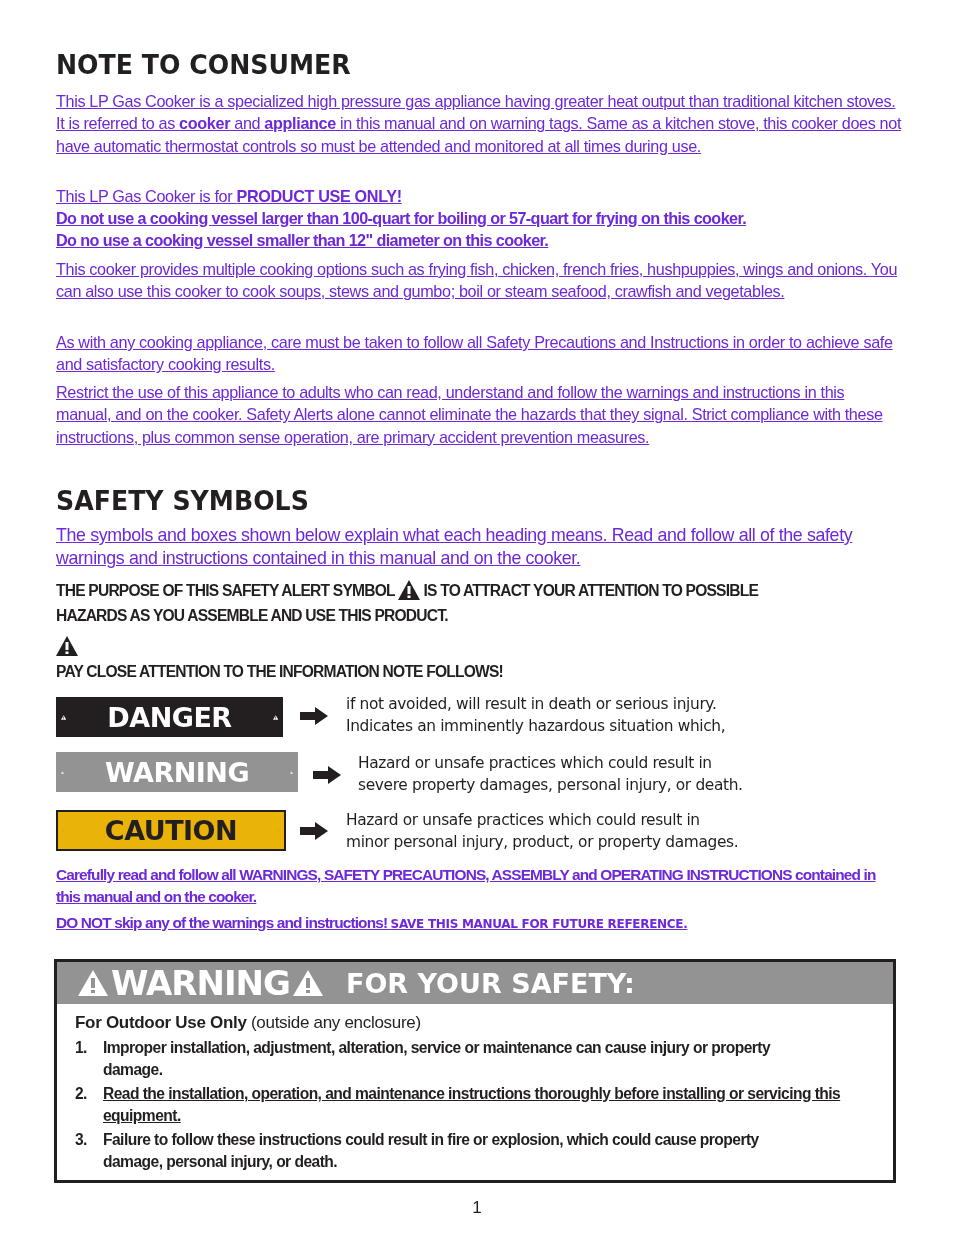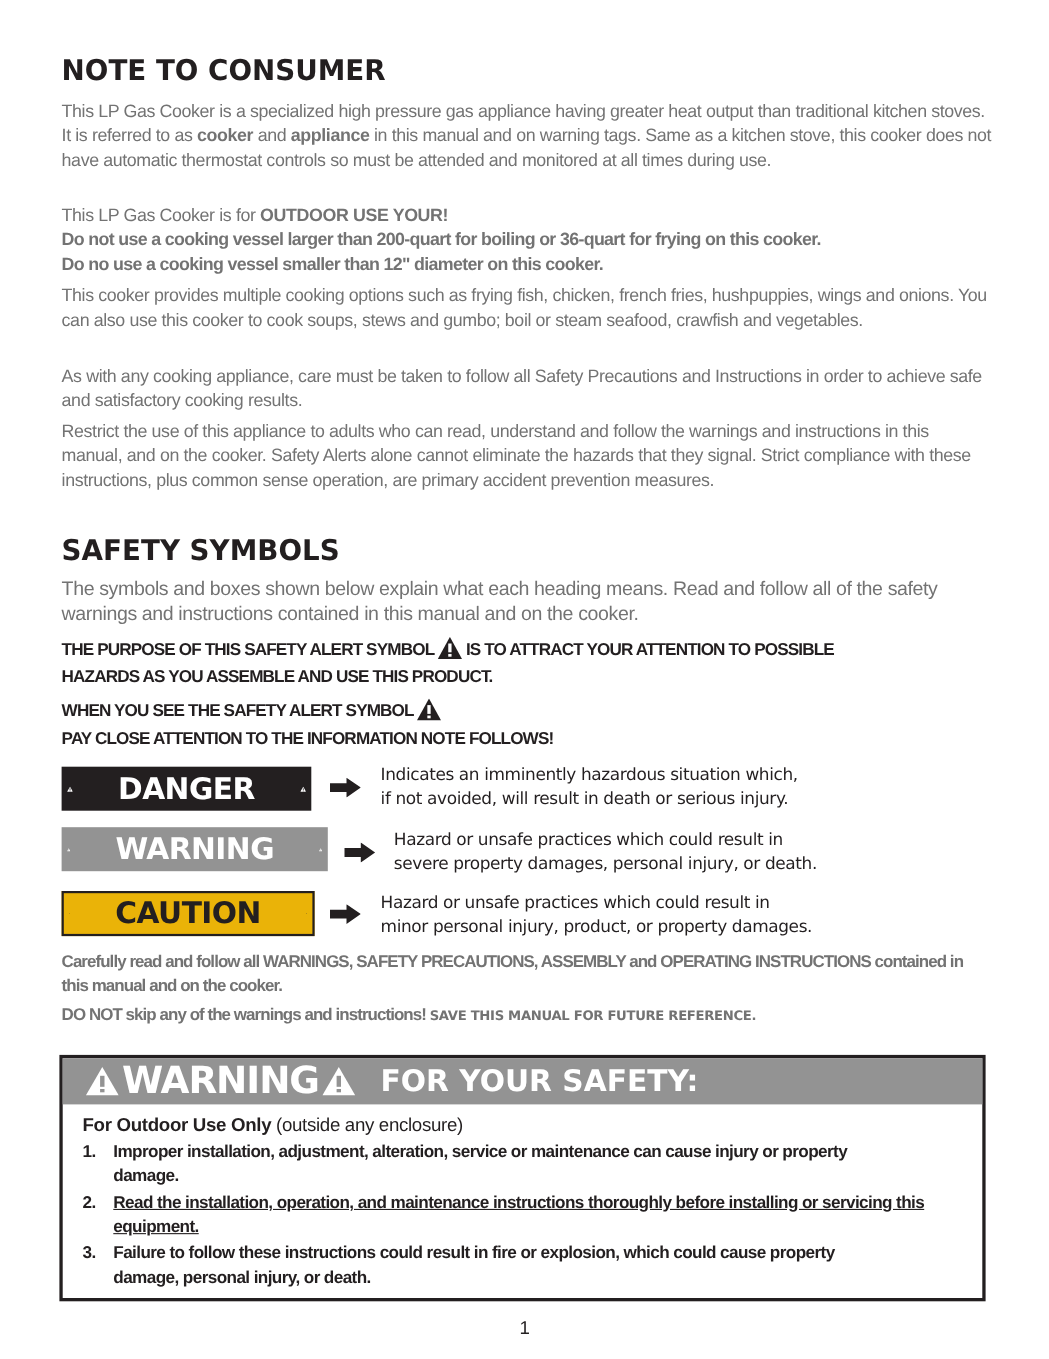--- a/index.html
+++ b/index.html
@@ -2,22 +2,22 @@
 <html><head>
 <meta charset="utf-8">
 <style>
   html, body { margin: 0; padding: 0; background: #ffffff; }
   body { width: 954px; height: 1235px; position: relative; overflow: hidden;
          font-family: "Liberation Sans", sans-serif; color: #231f20; }
   .page { position: absolute; left: 56px; top: 0; width: 844px; }
 
   .h1 { position: absolute; left: 0; font-family: "DejaVu Sans", sans-serif; font-weight: bold;
         font-size: 26px; letter-spacing: 0px; color: #231f20; transform: scaleX(0.97); transform-origin: left center; }
-  .p { position: absolute; left: 0; width: 846px; font-size: 16.2px; line-height: 22.4px; color: #737373;
-       letter-spacing: -0.35px; }
+  .p { position: absolute; left: 0; width: 846px; font-size: 16.2px; line-height: 22.4px; color: #6d28d9;
+       letter-spacing: -0.35px; text-decoration: underline; }
   .p b { font-weight: bold; }
   .bold { font-weight: bold; letter-spacing: -0.6px; }
   .caps { position: absolute; left: 0; font-size: 15.6px; line-height: 25px; font-weight: bold;
           letter-spacing: -0.8px; color: #231f20; }
   .tri { display: inline-block; vertical-align: -4px; }
 
   .label-box { position: absolute; left: 0; height: 40px; display: flex; align-items: center; justify-content: center;
                font-family: "DejaVu Sans", sans-serif; font-weight: bold; font-size: 27px; letter-spacing: -0.5px; box-sizing: border-box; gap: 36px; }
   .label-danger { top: 697px; width: 227px; background: #231f20; color: #ffffff; }
   .label-warning { top: 752px; width: 242px; background: #939393; color: #ffffff; }
@@ -45,43 +45,42 @@
 </style>
 </head>
 <body>
 
 <div class="page">
 
   <div class="h1" style="top:50px;">NOTE TO CONSUMER</div>
 
   <div class="p" style="top:90px;"><span>This LP Gas Cooker is a specialized high pressure gas appliance having greater heat output than traditional kitchen stoves. It is referred to as </span><b>cooker</b><span> and </span><b>appliance</b><span> in this manual and on warning tags.  Same as a kitchen stove, this cooker does not have automatic thermostat controls so must be attended and monitored at all times during use.</span></div>
 
-  <div class="p" style="top:185px;"><span>This LP Gas Cooker is for </span><b>OUTDOOR USE YOUR!</b></div>
-  <div class="p bold" style="top:207px;">Do not use a cooking vessel larger than 200-quart for boiling or 36-quart for frying on this cooker.</div>
+  <div class="p" style="top:185px;"><span>This LP Gas Cooker is for </span><b>PRODUCT USE ONLY!</b></div>
+  <div class="p bold" style="top:207px;">Do not use a cooking vessel larger than 100-quart for boiling or 57-quart for frying on this cooker.</div>
   <div class="p bold" style="top:229px;">Do no use a cooking vessel smaller than 12" diameter on this cooker.</div>
 
   <div class="p" style="top:258px;">This cooker provides multiple cooking options such as frying fish, chicken, french fries, hushpuppies, wings and onions. You can also use this cooker to cook soups, stews and gumbo; boil or steam seafood, crawfish and vegetables.</div>
   <div class="p" style="top:331px;">As with any cooking appliance, care must be taken to follow all Safety Precautions and Instructions in order to achieve safe and satisfactory cooking results.</div>
   <div class="p" style="top:381px;">Restrict the use of this appliance to adults who can read, understand and follow the warnings and instructions in this manual, and on the cooker. Safety Alerts alone cannot eliminate the hazards that they signal. Strict compliance with these instructions, plus common sense operation, are primary accident prevention measures.</div>
 
   <div class="h1" style="top:486px;">SAFETY SYMBOLS</div>
   <div class="p" style="top:524px; font-size:17.8px; line-height:23px; width:840px;">The symbols and boxes shown below explain what each heading means. Read and follow all of the safety warnings and instructions contained in this manual and on the cooker.</div>
 
   <div class="caps" style="top:578px;">
     <span>THE PURPOSE OF THIS SAFETY ALERT SYMBOL</span>
     <svg class="tri" width="22" height="20" viewBox="0 0 22 20">
         <polygon points="11,0 22,20 0,20" fill="#231f20"></polygon>
         <rect x="9.5" y="6" width="3" height="8" fill="#fff"></rect>
         <rect x="9.5" y="15.5" width="3" height="2.5" fill="#fff"></rect>
       </svg>
     <span>IS TO ATTRACT YOUR ATTENTION TO POSSIBLE</span>
   </div>
   <div class="caps" style="top:603px;">HAZARDS AS YOU ASSEMBLE AND USE THIS PRODUCT.</div>
   <div class="caps" style="top:634px;">
-    <span>WHEN YOU SEE THE SAFETY ALERT SYMBOL</span>
     <svg class="tri" width="22" height="20" viewBox="0 0 22 20">
         <polygon points="11,0 22,20 0,20" fill="#231f20"></polygon>
         <rect x="9.5" y="6" width="3" height="8" fill="#fff"></rect>
         <rect x="9.5" y="15.5" width="3" height="2.5" fill="#fff"></rect>
       </svg>
   </div>
   <div class="caps" style="top:659px;">PAY CLOSE ATTENTION TO THE INFORMATION NOTE FOLLOWS!</div>
 
   <div class="label-box label-danger">
     <svg class="tri" width="24" height="21" viewBox="0 0 24 21">
@@ -93,22 +92,22 @@
     <svg class="tri" width="24" height="21" viewBox="0 0 24 21">
         <polygon points="12,0 24,21 0,21" fill="#fff"></polygon>
         <rect x="10.5" y="6.5" width="3" height="8.5" fill="#231f20"></rect>
         <rect x="10.5" y="16.5" width="3" height="2.5" fill="#231f20"></rect>
       </svg>
   </div>
   <svg class="arrow" style="left:244px; top:707px;" viewBox="0 0 28 18">
       <polygon points="0,5 15,5 15,0 28,9 15,18 15,13 0,13" fill="#231f20"></polygon>
     </svg>
   <div class="desc" style="left:290px; top:694px;">
+    <div>if not avoided, will result in death or serious injury.</div>
     <div>Indicates an imminently hazardous situation which,</div>
-    <div>if not avoided, will result in death or serious injury.</div>
   </div>
 
   <div class="label-box label-warning">
     <svg class="tri" width="24" height="21" viewBox="0 0 24 21">
         <polygon points="12,0 24,21 0,21" fill="#fff"></polygon>
         <rect x="10.5" y="6.5" width="3" height="8.5" fill="#939393"></rect>
         <rect x="10.5" y="16.5" width="3" height="2.5" fill="#939393"></rect>
       </svg>
     <span>WARNING</span>
     <svg class="tri" width="24" height="21" viewBox="0 0 24 21">

